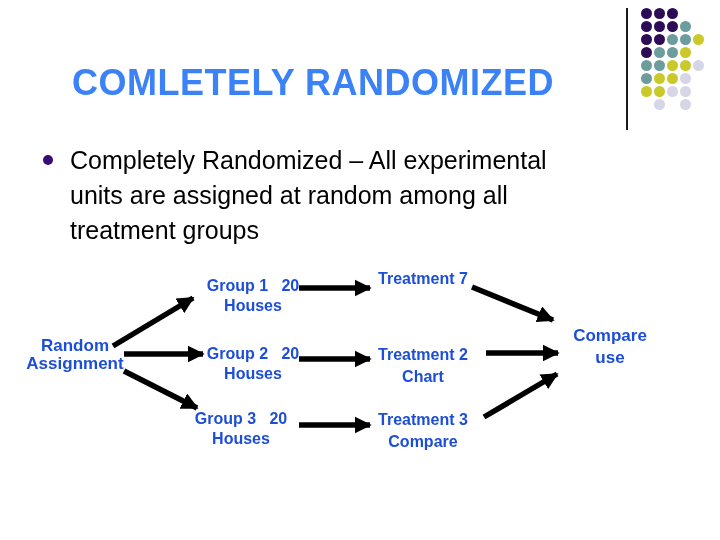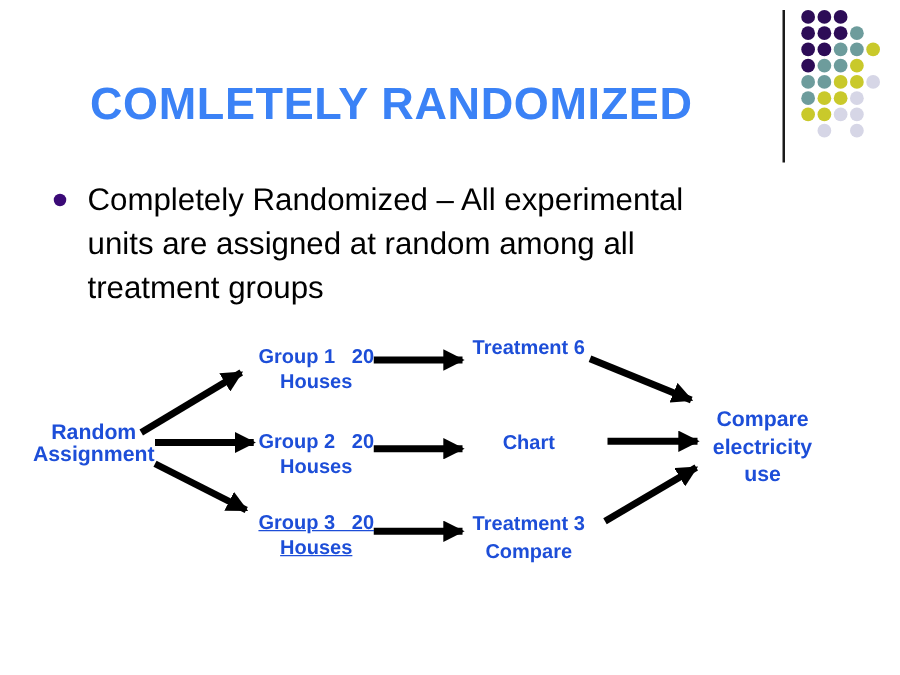--- a/index.html
+++ b/index.html
@@ -36,21 +36,21 @@
   .bullet-text div{white-space:pre-wrap;}
   
   .node{
     position:absolute;text-align:center;font-weight:bold;color:#1d4ed8;
     font-size:16px;line-height:20px;
   }
   .node div{white-space:pre-wrap;}
   .src{left:8px;top:337px;width:134px;font-size:17px;line-height:18px;}
   .g1{left:196px;top:276px;width:114px;}
   .g2{left:196px;top:344px;width:114px;}
-  .g3{left:196px;top:409px;width:114px;text-decoration:underline;}
+  .g3{left:184px;top:409px;width:114px;}
   .t1{left:366px;top:268px;width:114px;line-height:22px;}
   .t2{left:366px;top:344px;width:114px;line-height:22px;}
   .t3{left:366px;top:409px;width:114px;line-height:22px;}
   .res{left:553px;top:325px;width:114px;font-size:17px;line-height:22px;}
   .arrows{position:absolute;left:0;top:0;width:720px;height:540px;pointer-events:none;}
 </style>
 </head>
 <body>
 
 <div class="slide">
@@ -130,29 +130,29 @@
   <div class="node g2">
     <div>Group 2   20</div>
     <div>Houses</div>
   </div>
   <div class="node g3">
     <div>Group 3   20</div>
     <div>Houses</div>
   </div>
 
   <div class="node t1">
-    <div>Treatment 6</div>
+    <div>Treatment 7</div>
   </div>
   <div class="node t2">
+    <div>Treatment 2</div>
     <div>Chart</div>
   </div>
   <div class="node t3">
     <div>Treatment 3</div>
     <div>Compare</div>
   </div>
 
   <div class="node res">
     <div>Compare</div>
-    <div>electricity</div>
     <div>use</div>
   </div>
 
 </div>
 
 </body></html>

